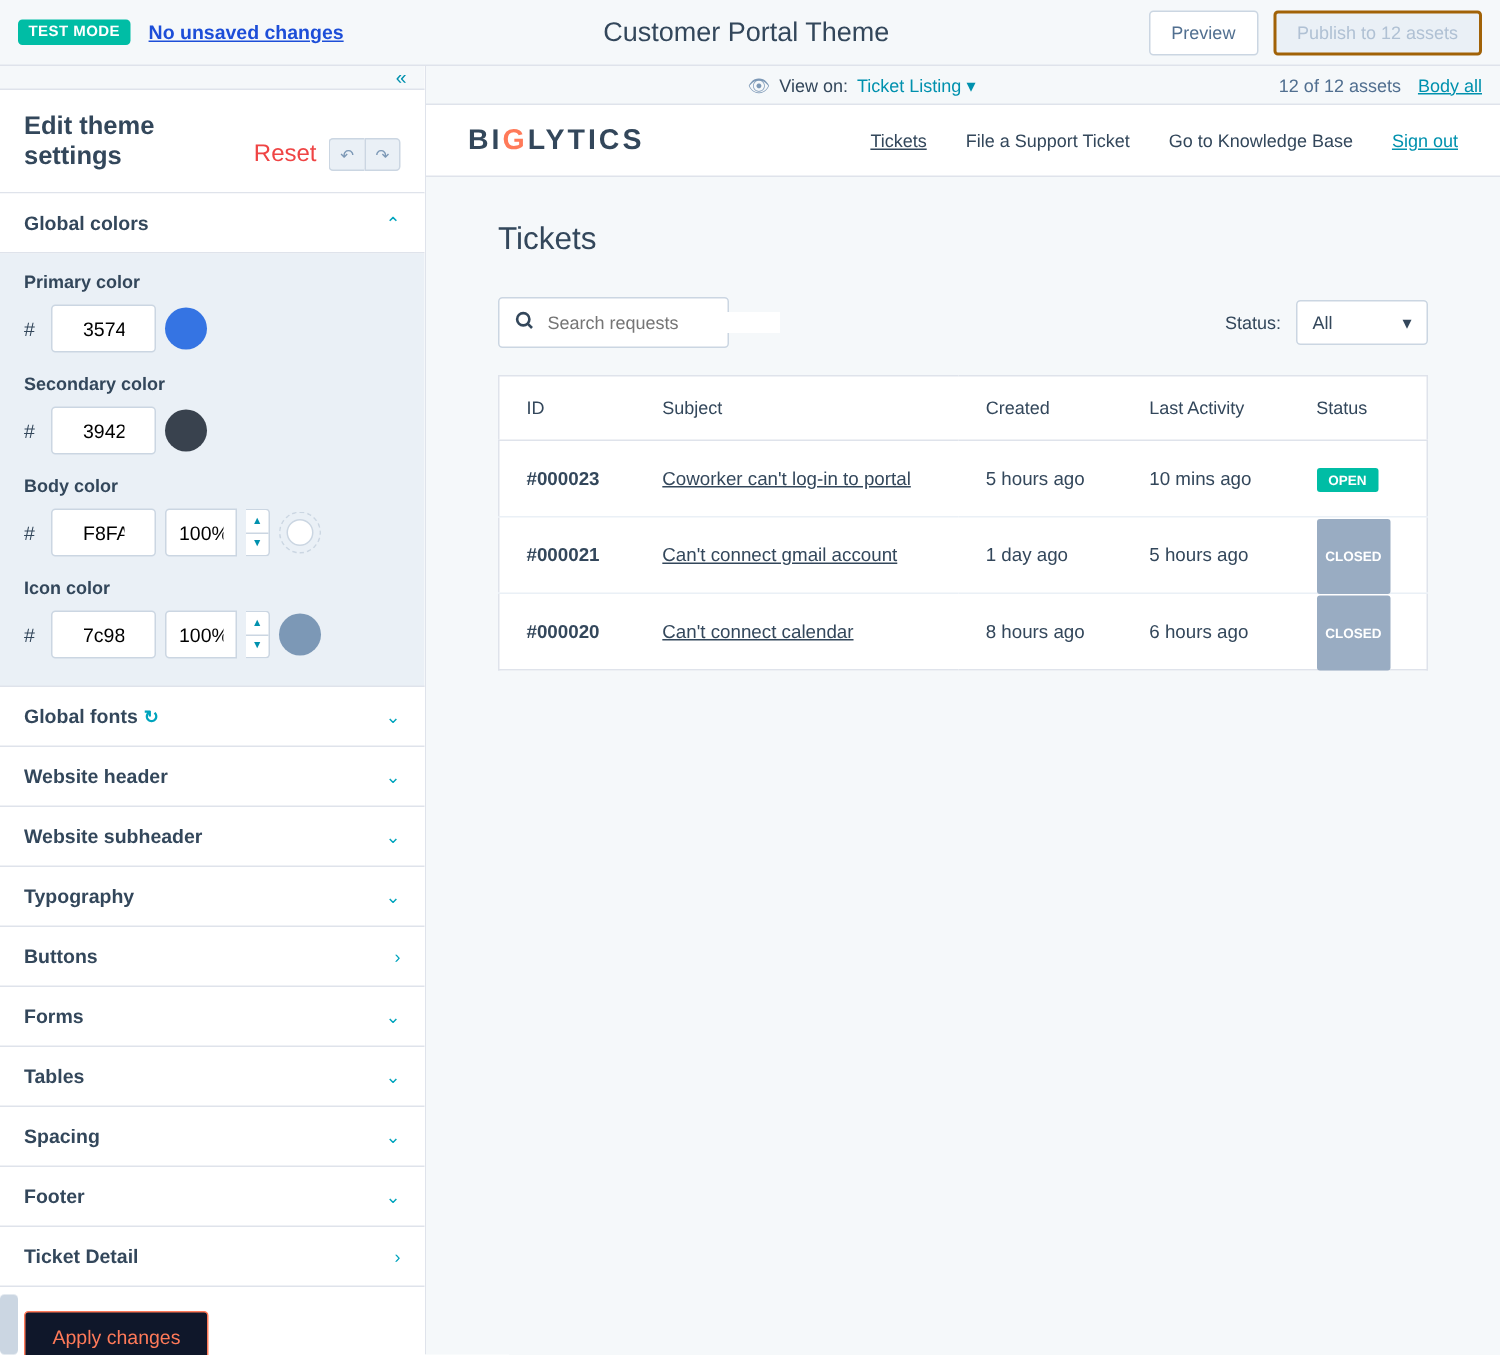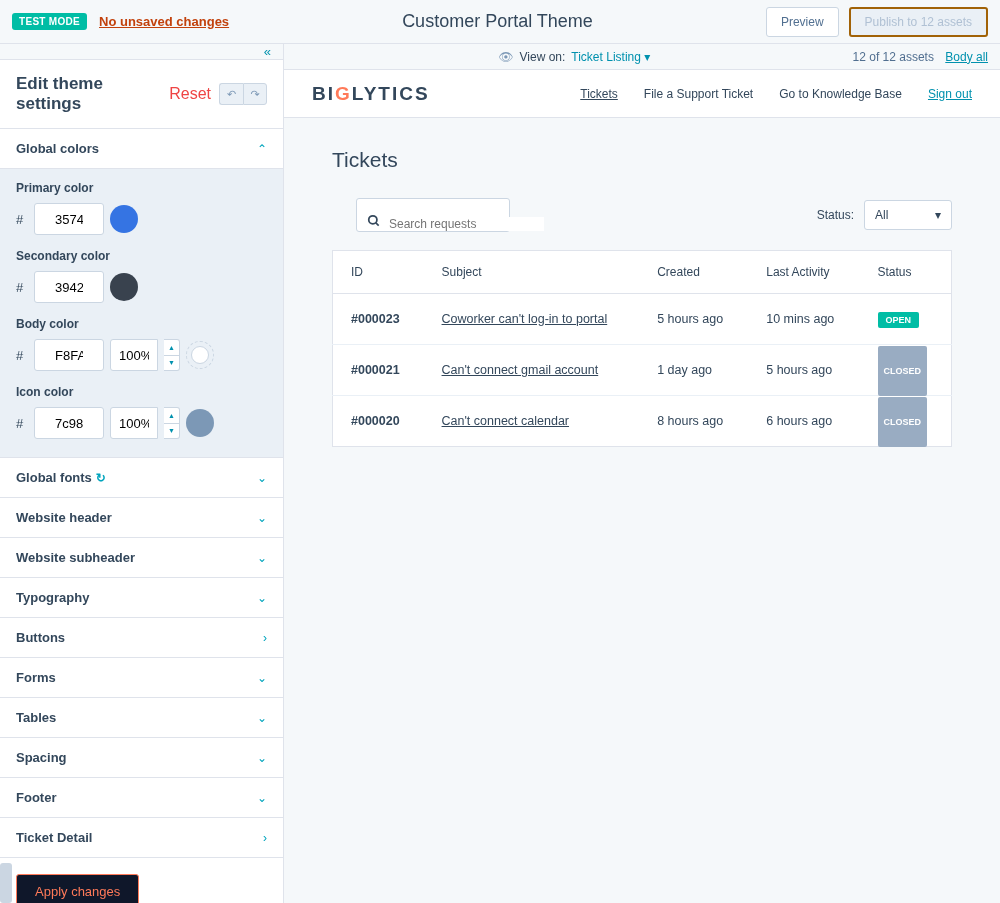--- a/index.html
+++ b/index.html
@@ -1,27 +1,27 @@
 <!DOCTYPE html>
 <html><head>
 <meta charset="utf-8">
 <style>
 * { box-sizing: border-box; margin: 0; padding: 0; }
 body { font-family: -apple-system, BlinkMacSystemFont, "Segoe UI", Helvetica, Arial, sans-serif; font-size: 13px; color: #33475b; background: #fff; }
 .topbar { height: 44px; background: #f5f8fa; border-bottom: 1px solid #dfe3eb; display: flex; align-items: center; padding: 0 12px; }
 .badge-test { background: #00bda5; color: #fff; font-size: 10px; font-weight: 600; padding: 3px 7px; border-radius: 3px; letter-spacing: 0.3px; }
-.unsaved { margin-left: 12px; text-decoration: underline; font-weight: 600; color: #c2410c; text-align: right; }
+.unsaved { margin-left: 12px; text-decoration: underline; font-weight: 600; color: #1d4ed8; text-align: right; }
 .top-title { flex: 1; text-align: center; font-size: 18px; color: #33475b; font-weight: 400; }
 .top-right { display: flex; gap: 10px; }
 .btn-preview { background: #fff; border: 1px solid #cbd6e2; color: #516f90; padding: 6px 14px; border-radius: 3px; font-size: 12px; cursor: pointer; }
 .btn-publish { background: #eaf0f6; border: 2px solid #a16207; color: #b0c1d4; padding: 6px 14px; border-radius: 3px; font-size: 12px; }
 .main { display: flex; height: calc(903px - 44px); }
 .sidebar { width: 284px; border-right: 1px solid #dfe3eb; background: #fff; display: flex; flex-direction: column; overflow-y: auto; }
 .sb-collapse { height: 26px; border-bottom: 1px solid #dfe3eb; display: flex; justify-content: flex-end; align-items: center; padding-right: 12px; color: #0091ae; background:#f5f8fa;}
-.sb-head { padding: 14px 16px; display: flex; align-items: center; justify-content: space-between; border-bottom: 1px solid #dfe3eb; }
+.sb-head { padding: 14px 16px; display: flex; align-items: flex-end; justify-content: space-between; border-bottom: 1px solid #dfe3eb; }
 .sb-head h2 { font-size: 17px; font-weight: 600; color: #33475b; }
 .sb-head-right { display: flex; align-items: center; gap: 8px; }
 .reset { color: #ef4444; font-size: 16px; font-weight: 400; cursor: pointer; }
 .ur-group { display: flex; }
 .ur-btn { width: 24px; height: 22px; border: 1px solid #cbd6e2; background: #eaf0f6; display: flex; align-items: center; justify-content: center; color: #7c98b6; font-size: 11px; cursor: pointer; }
 .ur-btn:first-child { border-radius: 3px 0 0 3px; border-right: none; }
 .ur-btn:last-child { border-radius: 0 3px 3px 0; }
 .section-row { padding: 12px 16px; border-bottom: 1px solid #dfe3eb; display: flex; justify-content: space-between; align-items: center; cursor: pointer; background:#fff; }
 .section-row.expanded-hdr { background: #fff; }
 .section-title { font-size: 13px; font-weight: 600; color: #33475b; }
@@ -53,21 +53,21 @@
 .pv-header { height: 48px; background: #fff; border-bottom: 1px solid #dfe3eb; display: flex; align-items: center; padding: 0 28px; }
 .logo { font-size: 19px; font-weight: 700; letter-spacing: 2px; color: #33475b; }
 .logo .o { color: #ff7a59; display:inline-block; position:relative; }
 .pv-nav { flex: 1; display: flex; justify-content: flex-end; gap: 26px; font-size: 12px; align-items:center;}
 .pv-nav a { color: #33475b; text-decoration: none; cursor:pointer;}
 .pv-nav a.active { text-decoration: underline; }
 .pv-nav a.signout { color: #0091ae; text-decoration: underline; font-weight:500;}
 .pv-body { padding: 30px 48px; }
 .pv-body h1 { font-size: 21px; font-weight: 500; color: #33475b; margin-bottom: 26px; }
 .filter-row { display: flex; justify-content: space-between; align-items: center; margin-bottom: 18px; }
-.search-box { width: 154px; height: 34px; border: 1px solid #cbd6e2; border-radius: 3px; background: #fff; display: flex; align-items: flex-end; padding: 0 10px; gap: 8px; margin-left: 24px; }
+.search-box { width: 154px; height: 34px; border: 1px solid #cbd6e2; border-radius: 3px; background: #fff; display: flex; align-items: center; padding: 0 10px; gap: 8px; }
 .search-box input { border: none; outline: none; font-size: 12px; flex: 1; color:#7c98b6;}
 .status-wrap { display: flex; align-items: center; gap: 10px; font-size: 12px; }
 .status-sel { width: 88px; height: 30px; border: 1px solid #cbd6e2; border-radius: 3px; background: #fff; display: flex; align-items: center; justify-content: space-between; padding: 0 10px; cursor:pointer;}
 table { width: 100%; border-collapse: collapse; background: #fff; border: 1px solid #dfe3eb; border-radius: 3px; }
 th { text-align: left; font-size: 12px; font-weight: 500; color: #33475b; padding: 14px 18px; border-bottom: 1px solid #dfe3eb; }
 td { font-size: 12.5px; padding: 18px 18px; border-bottom: 1px solid #eaf0f6; color: #33475b; }
 tr:last-child td { border-bottom: none; }
 td.subj a { color: #33475b; text-decoration: underline; cursor:pointer;}
 td.id { font-weight: 600; }
 .badge-open { background: #00bda5; color: #fff; font-size: 9px; font-weight: 700; padding: 3px 8px; border-radius: 2px; }

